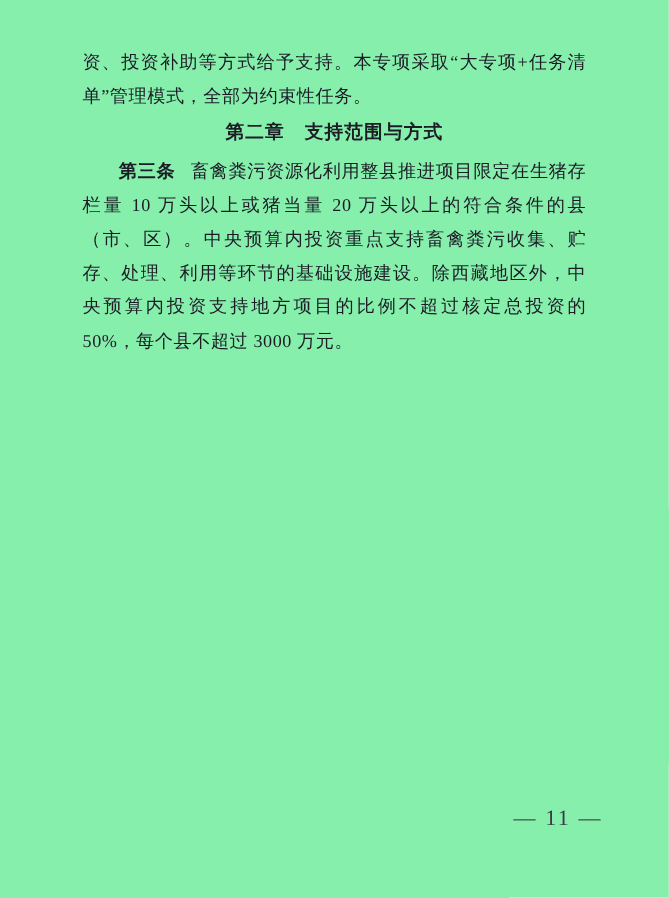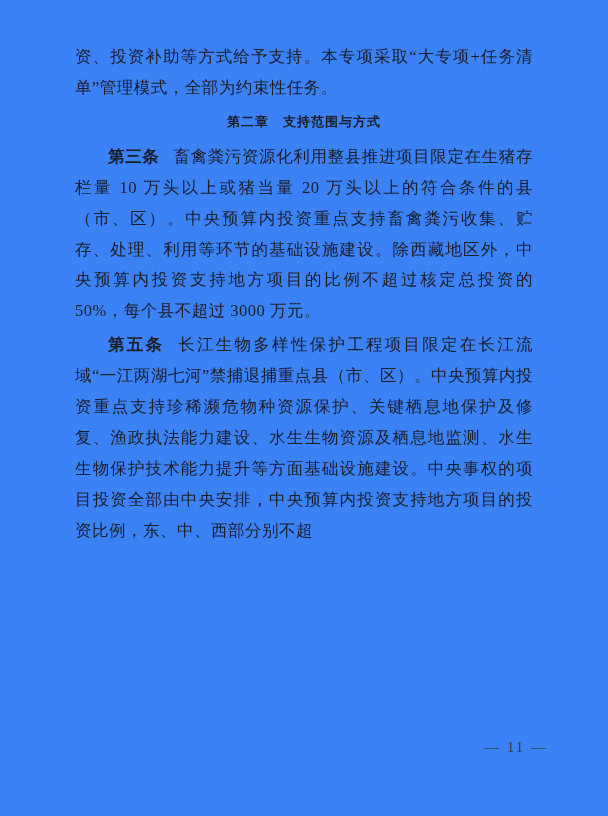--- a/index.html
+++ b/index.html
@@ -1,72 +1,71 @@
 <!DOCTYPE html>
 <html><head>
 <meta charset="utf-8">
 <style>
   * { margin: 0; padding: 0; box-sizing: border-box; }
   html, body { background: #e8e8e8; }
   .page {
     width: 608px;
     height: 816px;
     margin: 0 auto;
-    background: #3b82f6;
+    background: #86efac;
     position: relative;
     font-family: "Liberation Serif", "DejaVu Serif", serif;
     color: #1c1c26;
     padding: 42px 75px 0 75px;
     overflow: hidden;
   }
   .body-text {
     font-size: 16.5px;
     line-height: 30.9px;
     text-align: justify;
     letter-spacing: 0.5px;
   }
   p.cont { text-indent: 0; }
   h2.chapter {
-    font-family: Liberation Sans, sans-serif;
-    font-size: 13px;
+    font-family: Liberation Mono, monospace;
+    font-size: 17px;
     font-weight: bold;
     text-align: center;
     line-height: 31px;
     margin: 2px 0 4px 0;
     letter-spacing: 1px;
   }
   p.article {
     text-indent: 2em;
     margin-top: 2px;
   }
   .article-label {
     font-family: "Liberation Sans", "DejaVu Sans", sans-serif;
     font-weight: bold;
     margin-right: 0.85em;
     margin-top: 32px;
   }
   .page-number {
     position: absolute;
     right: 60px;
     bottom: 60px;
-    font-size: 15px;
+    font-size: 20px;
     letter-spacing: 2px;
     color: #3a3a44;
     font-family: "Liberation Serif", "DejaVu Serif", serif;
   }
 </style>
 </head>
 <body>
 
 <div class="page">
 
   <p class="body-text cont">资、投资补助等方式给予支持。本专项采取“大专项+任务清单”管理模式，全部为约束性任务。</p>
 
   <h2 class="chapter">第二章　支持范围与方式</h2>
 
   <p class="body-text article"><span class="article-label">第三条</span><span>畜禽粪污资源化利用整县推进项目限定在生猪存栏量 10 万头以上或猪当量 20 万头以上的符合条件的县（市、区）。中央预算内投资重点支持畜禽粪污收集、贮存、处理、利用等环节的基础设施建设。除西藏地区外，中央预算内投资支持地方项目的比例不超过核定总投资的 50%，每个县不超过 3000 万元。</span></p>
 
 
-  <p class="body-text article"><span class="article-label">第五条</span><span>长江生物多样性保护工程项目限定在长江流域“一江两湖七河”禁捕退捕重点县（市、区）。中央预算内投资重点支持珍稀濒危物种资源保护、关键栖息地保护及修复、渔政执法能力建设、水生生物资源及栖息地监测、水生生物保护技术能力提升等方面基础设施建设。中央事权的项目投资全部由中央安排，中央预算内投资支持地方项目的投资比例，东、中、西部分别不超</span></p>
 
   <div class="page-number">— 11 —</div>
 
 </div>
 
 </body></html>

